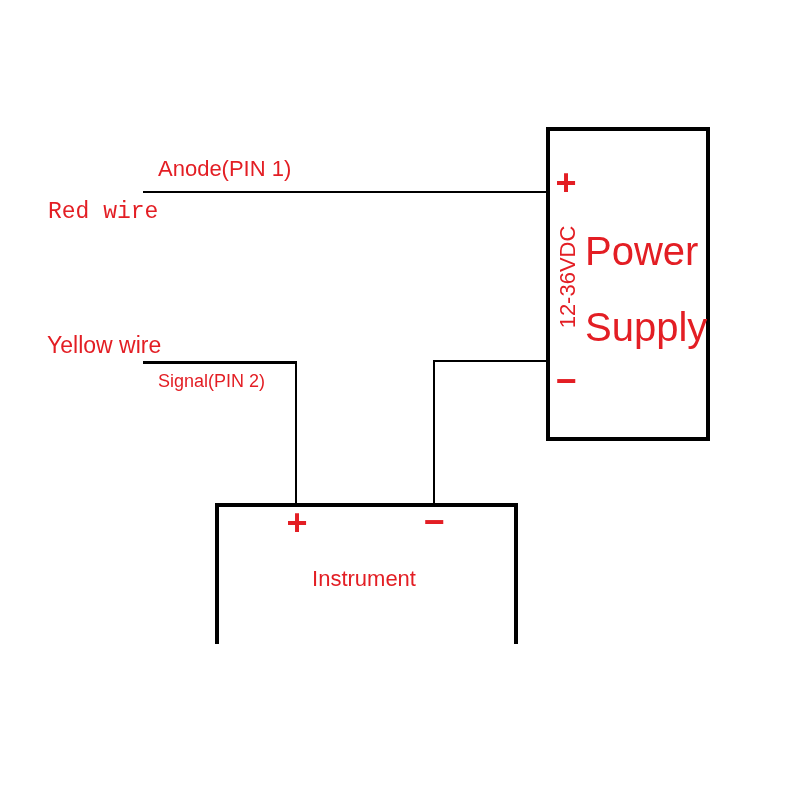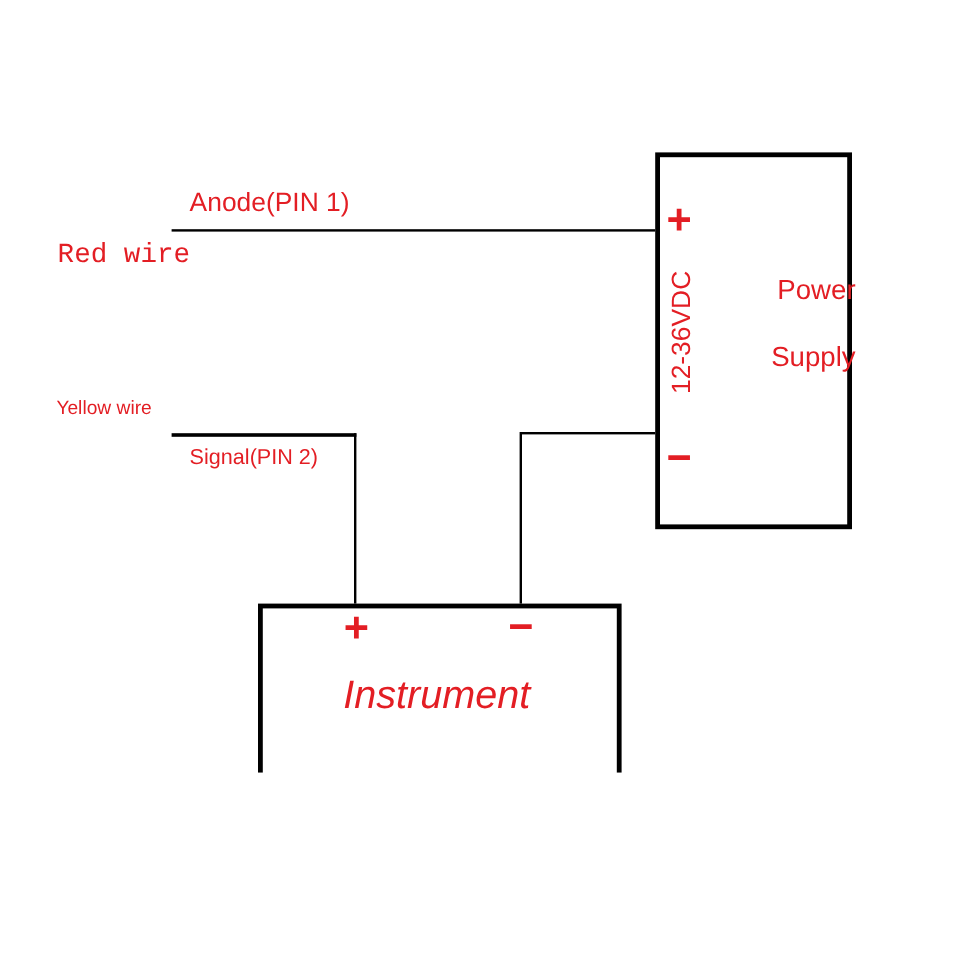--- a/index.html
+++ b/index.html
@@ -21,32 +21,32 @@
   #yellow-wire-line{left:143px;top:361px;width:154px;height:3px;}
   #signal-vert-line{left:295px;top:361px;width:2px;height:142px;}
   #neg-horiz-line{left:434px;top:360px;width:112px;height:2px;}
   #neg-vert-line{left:433px;top:360px;width:2px;height:143px;}
   
   #power-supply-box{left:546px;top:127px;width:164px;height:314px;}
   #instrument-box{left:215px;top:503px;width:303px;height:155px;}
   
   #anode-label{left:158px;top:156px;font-size:22px;}
   #red-wire-label{left:48px;top:199px;font-size:23px;font-family:Liberation Mono, monospace;}
-  #yellow-wire-label{left:47px;top:332px;font-size:16px;}
+  #yellow-wire-label{left:47px;top:332px;font-size:23px;}
   #signal-label{left:158px;top:371px;font-size:18px;}
   
   .term{position:absolute;font-size:36px;font-weight:bold;transform:translate(-50%,-50%);line-height:1;}
   #ps-plus{left:566px;top:183px;}
   #ps-minus{left:566px;top:381px;}
   #inst-plus{left:297px;top:523px;}
   #inst-minus{left:434px;top:522px;}
   
   #vdc-label{left:568px;top:277px;transform:translate(-50%,-50%) rotate(-90deg);font-size:22px;}
-  #ps-title{left:585px;top:213px;width:128px;text-align:right;font-size:23px;line-height:56px;position:absolute;}
-  #inst-title{left:364px;top:579px;transform:translate(-50%,-50%);font-size:33px;font-style:italic;}
+  #ps-title{left:585px;top:213px;width:128px;text-align:left;font-size:40px;line-height:76px;position:absolute;}
+  #inst-title{left:364px;top:579px;transform:translate(-50%,-50%);font-size:22px;}
 </style>
 </head>
 <body>
 
 <div class="canvas">
 
   <div class="wire" id="red-wire-line"></div>
   <div class="wire" id="yellow-wire-line"></div>
   <div class="wire" id="signal-vert-line"></div>
   <div class="wire" id="neg-horiz-line"></div>

